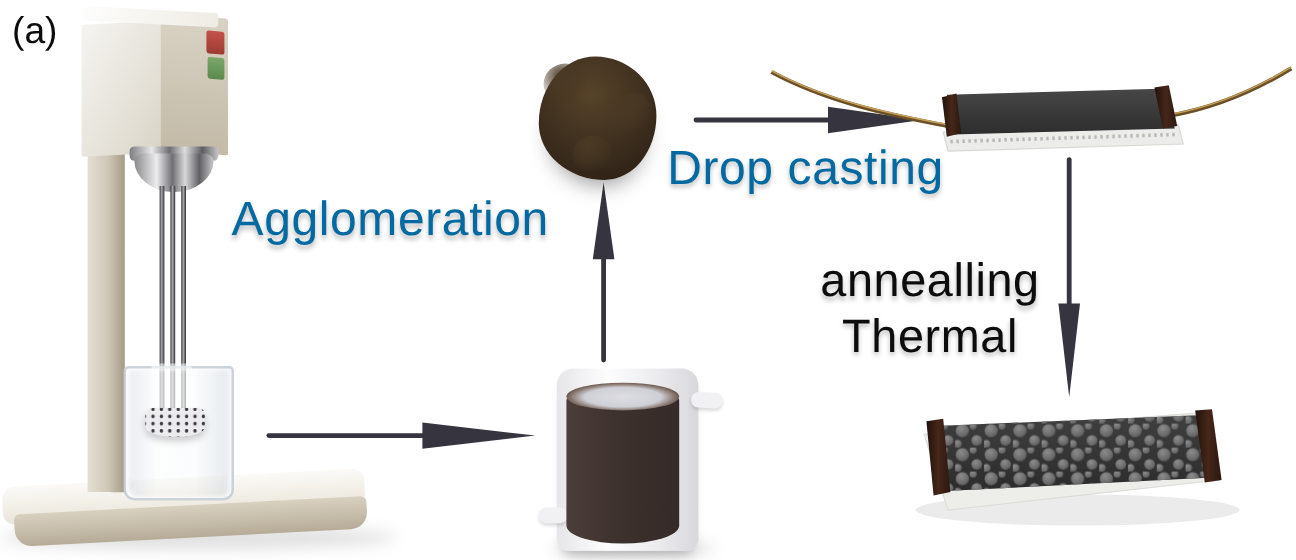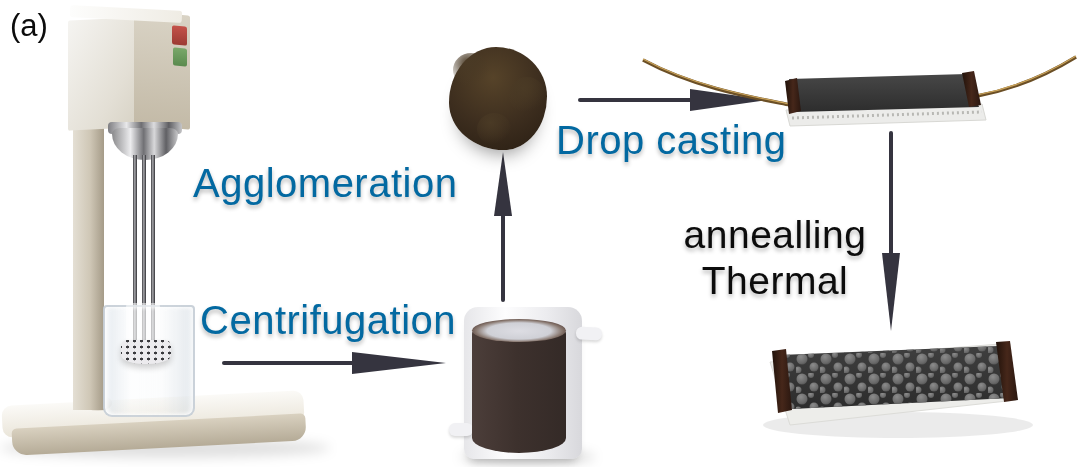--- a/index.html
+++ b/index.html
@@ -96,21 +96,20 @@
     <div class="collar-ring"></div>
     <div class="collar-dome"></div>
     <div class="rod" style="left:133px;"></div>
     <div class="rod" style="left:142px;"></div>
     <div class="rod" style="left:151px;"></div>
     <div class="beaker"></div>
     <div class="shaft-sleeve"></div>
     <div class="disperser"></div>
   </div>
 
-  <div class="lbl" style="left:200px;top:300px;">Centrifugation</div>
   <svg style="left:218px;top:350px;" width="232" height="26" viewBox="0 0 232 26">
     <rect class="arrow-fill" x="4" y="11" width="138" height="4" rx="2"></rect>
     <polygon class="arrow-fill" points="134,2 228,13 134,24"></polygon>
   </svg>
 
   <div>
     <div class="soft-shadow" style="left:460px;top:450px;width:135px;height:14px;background:rgba(0,0,0,.14);"></div>
     <div class="cup-outer"></div>
     <div class="cup-tab" style="left:576px;top:327px;width:26px;height:13px;transform:rotate(3deg);"></div>
     <div class="cup-tab" style="left:449px;top:423px;width:24px;height:13px;"></div>

